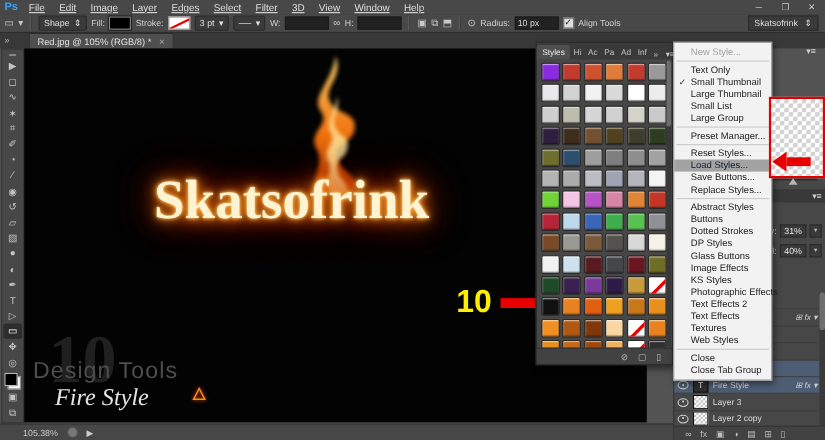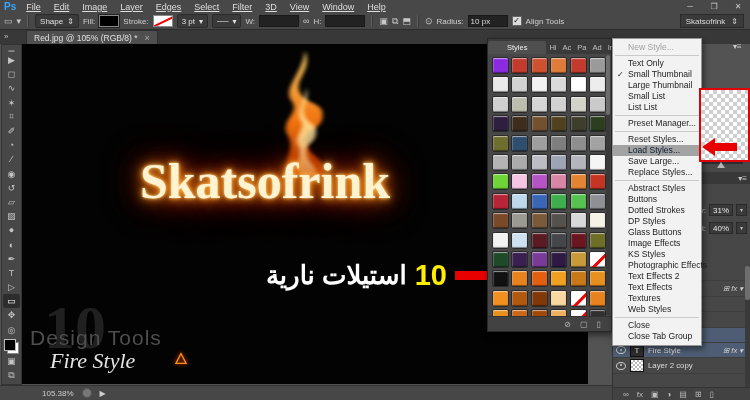--- a/index.html
+++ b/index.html
@@ -52,28 +52,28 @@
   .arabic-num{color:#ffee00;font-size:29px;font-weight:bold;}
   .arrow-right{display:flex;align-items:center;}
   .arrow-right .bar{width:32px;height:9px;background:#e80000;}
   .arrow-right .head{width:0;height:0;border:12px solid transparent;border-left:15px solid #e80000;border-right:none;}
   .watermark-10{position:absolute;left:22px;top:248px;font-size:62px;font-weight:bold;color:#202020;font-family:"Liberation Serif",serif;}
   .watermark-line1{position:absolute;left:8px;top:282px;font-size:21px;color:#4e4e4e;letter-spacing:1px;}
   .watermark-line2{position:absolute;left:28px;top:304px;font-size:22px;color:#e4e4e4;font-family:"Liberation Serif",serif;font-style:italic;}
   .mini-flame{position:absolute;left:152px;top:296px;font-size:16px;color:#ff8a1e;text-shadow:0 0 4px #ff5a00;}
   
   .statusbar{position:absolute;left:0;top:385px;width:612px;height:15px;background:#474747;border-top:1px solid #333;
-             display:flex;align-items:center;font-size:8px;color:#ccc;gap:8px;padding-left:42px;box-sizing:border-box;}
+             display:flex;align-items:center;font-size:8px;color:#ccc;gap:8px;padding-left:21px;box-sizing:border-box;}
   .doc-box{background:#3c3c3c;border:1px solid #2c2c2c;padding:1px 18px;color:#ddd;}
   .status-circle{width:8px;height:8px;border-radius:50%;background:#777;border:1px solid #555;}
   
   .styles-panel{position:absolute;left:487px;top:38px;width:125px;height:294px;background:#474747;
                 border:1px solid #282828;box-shadow:2px 3px 6px rgba(0,0,0,.5);box-sizing:border-box;}
   .sp-tabs{height:15px;background:#3a3a3a;display:flex;align-items:flex-end;font-size:7.5px;color:#c0c0c0;}
-  .sp-tab-active{background:#4f4f4f;padding:2px 19px;color:#eee;border-radius:2px 2px 0 0;}
+  .sp-tab-active{background:#4f4f4f;padding:2px 5px;color:#eee;border-radius:2px 2px 0 0;}
   .sp-tab{padding:2px 3px;}
   .sp-tab-more{margin-left:auto;padding:0 3px;color:#bbb;}
   .sp-menu-btn{padding:0 4px;color:#ccc;}
   .swatch-grid{display:grid;grid-template-columns:repeat(6,17px);grid-auto-rows:17px;gap:2.4px;padding:3px 2px 0 4px;}
   .swatch{border:1px solid #2a2a2a;border-radius:2px;
           box-shadow:inset 0 1px 1px rgba(255,255,255,.55),inset 0 -1px 1px rgba(0,0,0,.45),inset 1px 0 1px rgba(255,255,255,.2);}
   .swatch.slash{background:#fff;position:relative;overflow:hidden;}
   .swatch.slash:before{content:"";position:absolute;left:-3px;top:6px;width:28px;height:2.5px;background:#e00;transform:rotate(-45deg);transform-origin:center;}
   .sp-footer{position:absolute;bottom:0;left:0;right:0;height:14px;background:#424242;border-top:1px solid #333;
              display:flex;justify-content:flex-end;align-items:center;gap:9px;padding-right:10px;font-size:8px;color:#bbb;}
@@ -238,21 +238,20 @@
         </linearGradient>
         <filter id="fb1" x="-30%" y="-30%" width="160%" height="160%">
             <feGaussianBlur stdDeviation="1.4"></feGaussianBlur>
           </filter>
       </defs>
       <path d="M30 2 C36 18 20 24 27 35 C32 43 45 41 43 53 C41 63 29 61 31 72 C33 84 47 83 44 97 L20 97 C11 85 24 78 17 66 C11 54 27 50 20 40 C13 30 28 20 30 2 Z" fill="url(#fg1)" filter="url(#fb1)" opacity="0.95"></path>
       <path d="M31 30 C34 40 26 44 30 52 C33 58 40 57 38 66 C36 74 30 72 31 80 C32 88 40 88 38 97 L26 97 C21 88 29 82 25 74 C21 66 31 62 27 55 C23 48 30 40 31 30 Z" fill="#ffe9a0" filter="url(#fb1)" opacity="0.8"></path>
     </svg>
     <div class="fire-text">Skatsofrink</div>
     <div class="arabic-line">
-      <span class="arabic-text">استيلات نارية</span>
       <span class="arabic-num">10</span>
       <span class="arrow-right">
           <span class="bar"></span>
           <span class="head"></span>
         </span>
     </div>
     <div class="watermark-10">10</div>
     <div class="watermark-line1">Design Tools</div>
     <div class="watermark-line2">Fire Style</div>
     <span class="mini-flame">🜂</span>
@@ -310,20 +309,25 @@
         <div class="layer-row selected">
           <span class="eye"></span>
           <span class="thumb-text">T</span>
           <span class="layer-name">Design Tools</span>
         </div>
         <div class="layer-row selected">
           <span class="eye"></span>
           <span class="thumb-text">T</span>
           <span class="layer-name">Fire Style</span>
           <span class="layer-fx">⊞ fx ▾</span>
+        </div>
+        <div class="layer-row">
+          <span class="eye"></span>
+          <span class="thumb-checker"></span>
+          <span class="layer-name">Layer 3</span>
         </div>
         <div class="layer-row">
           <span class="eye"></span>
           <span class="thumb-checker"></span>
           <span class="layer-name">Layer 2 copy</span>
         </div>
       </div>
     <div class="lp-scroll">
         <div class="lp-scroll-thumb"></div>
       </div>
@@ -447,27 +451,27 @@
       </div>
   </div>
 
   <div class="ctx-menu" id="ctx-menu">
       <div class="ctx-item disabled"><span>New Style...</span></div>
       <div class="ctx-sep"></div>
       <div class="ctx-item"><span>Text Only</span></div>
       <div class="ctx-item"><span class="ctx-check">✓</span><span>Small Thumbnail</span></div>
       <div class="ctx-item"><span>Large Thumbnail</span></div>
       <div class="ctx-item"><span>Small List</span></div>
-      <div class="ctx-item"><span>List List</span></div>
+      <div class="ctx-item"><span>Large Group</span></div>
       <div class="ctx-sep"></div>
       <div class="ctx-item"><span>Preset Manager...</span></div>
       <div class="ctx-sep"></div>
       <div class="ctx-item"><span>Reset Styles...</span></div>
       <div class="ctx-item highlighted"><span>Load Styles...</span></div>
-      <div class="ctx-item"><span>Save Large...</span></div>
+      <div class="ctx-item"><span>Save Buttons...</span></div>
       <div class="ctx-item"><span>Replace Styles...</span></div>
       <div class="ctx-sep"></div>
       <div class="ctx-item"><span>Abstract Styles</span></div>
       <div class="ctx-item"><span>Buttons</span></div>
       <div class="ctx-item"><span>Dotted Strokes</span></div>
       <div class="ctx-item"><span>DP Styles</span></div>
       <div class="ctx-item"><span>Glass Buttons</span></div>
       <div class="ctx-item"><span>Image Effects</span></div>
       <div class="ctx-item"><span>KS Styles</span></div>
       <div class="ctx-item"><span>Photographic Effects</span></div>

